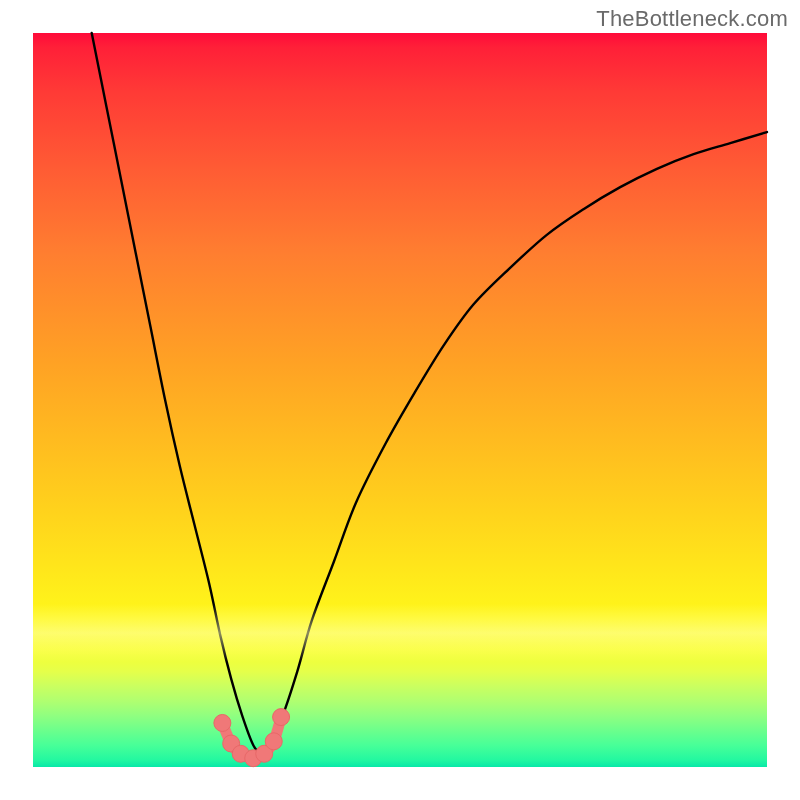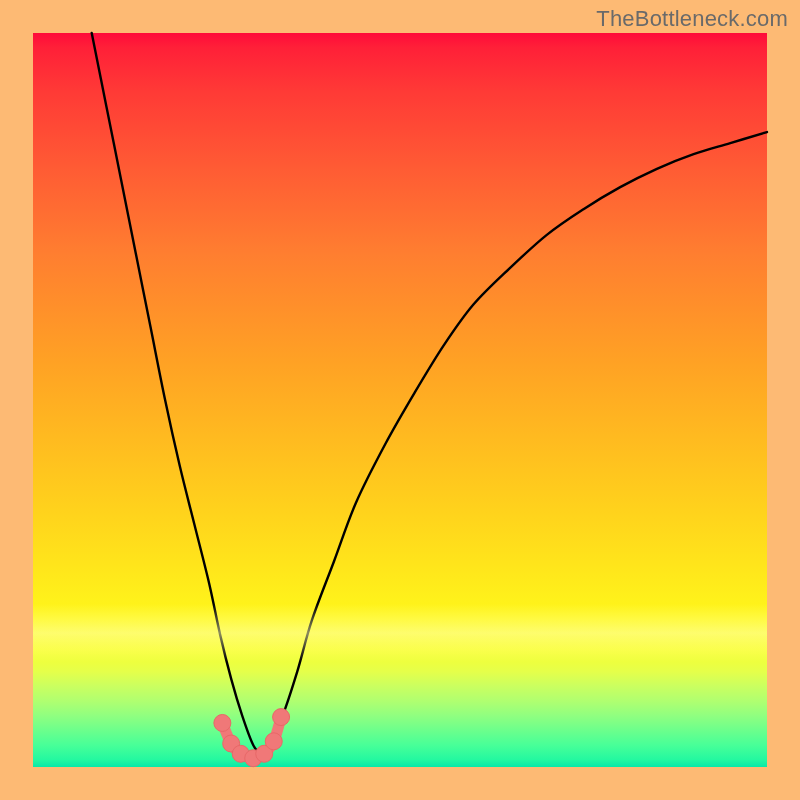--- a/index.html
+++ b/index.html
@@ -10,21 +10,21 @@
     background: #000;
     overflow: hidden;
     font-family: Arial, Helvetica, sans-serif;
   }
   .frame {
     position: absolute;
     left: 0;
     top: 0;
     width: 800px;
     height: 800px;
-    background: #fdba74;
+    background: #ffffff;
   }
   .plot {
     position: absolute;
     left: 33px;
     top: 33px;
     width: 734px;
     height: 734px;
     background: linear-gradient(
       to bottom,
       #ff0a3a 0%,

